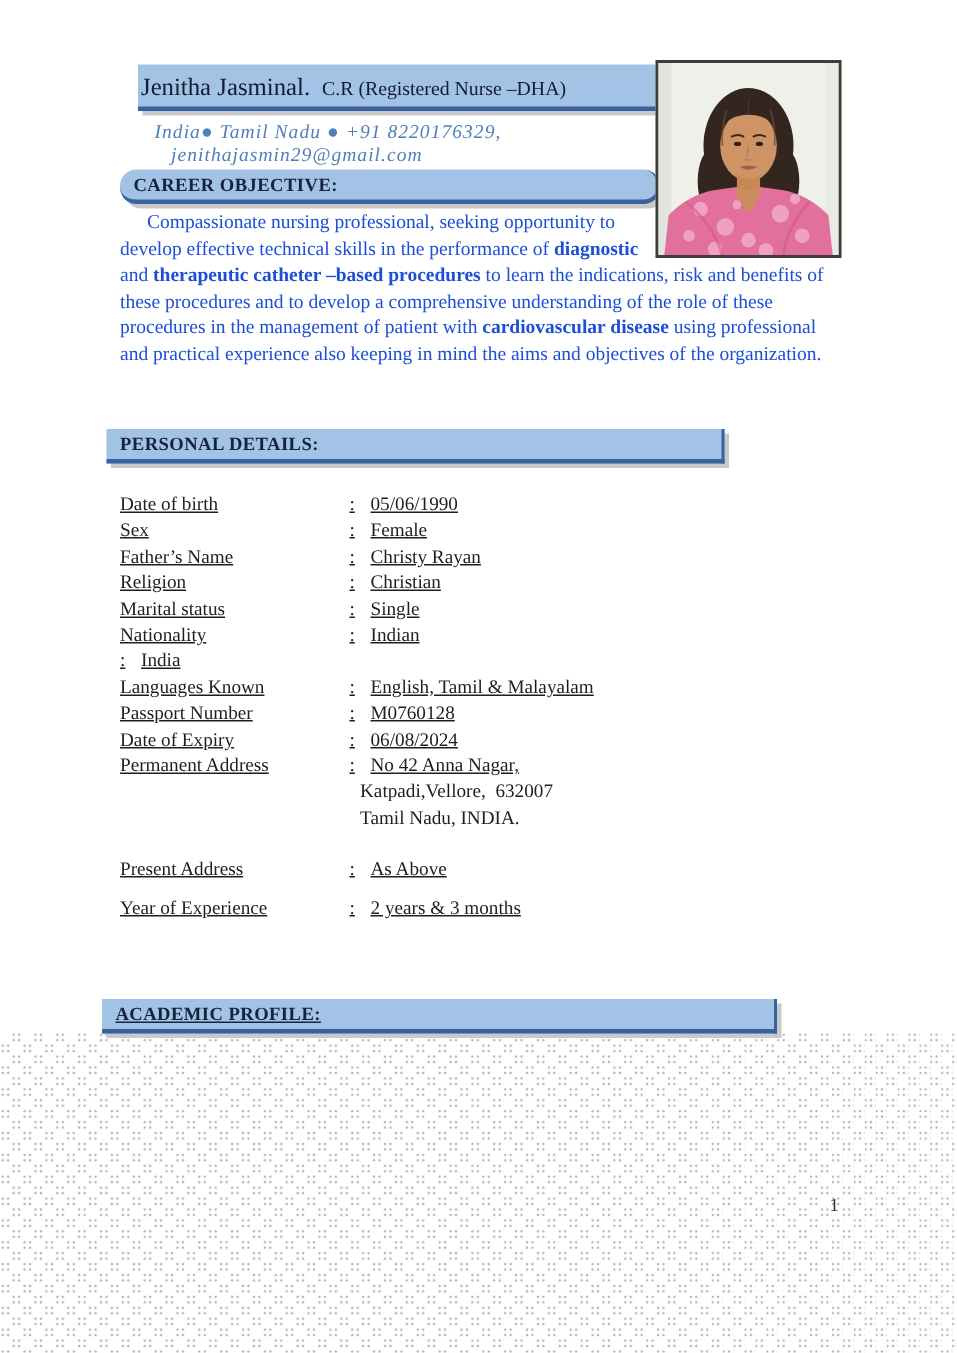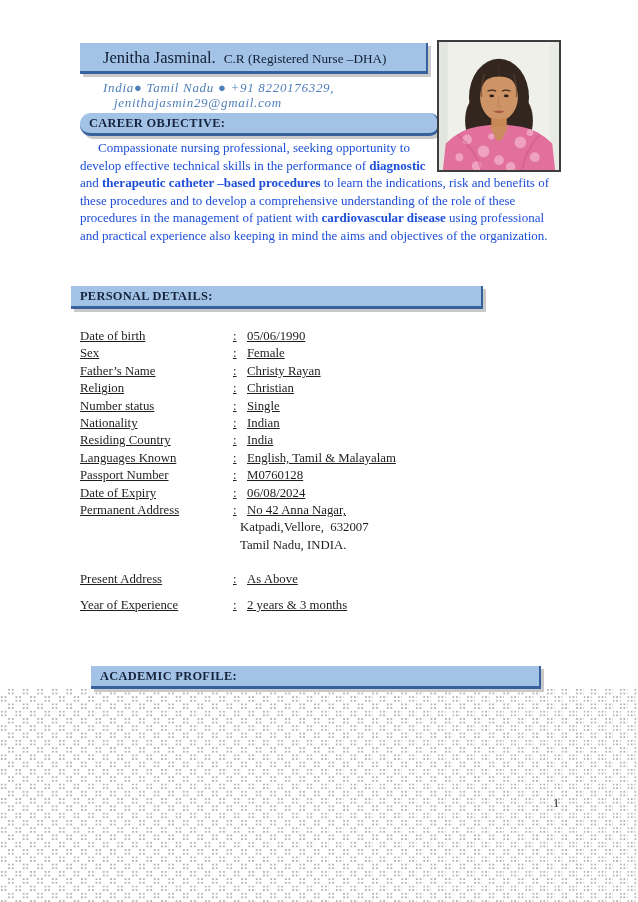--- a/index.html
+++ b/index.html
@@ -20,22 +20,22 @@
     box-shadow: 3px 3px 0 #c9c9c9;
     color: #16233d;
     box-sizing: border-box;
   }
   .bar-heading {
     font-size: 12.4px; font-weight: bold; letter-spacing: .3px;
     padding: 3px 0 2px 9px;
   }
 
   .title-box {
-    left: 80px; top: 43px; width: 348px; height: 31px;
-    padding: 5px 0 0 23px;
+    left: 92px; top: 43px; width: 348px; height: 31px;
+    padding: 5px 0 0 2px;
   }
   .title-name { font-size: 16.5px; color: #111c33; }
   .title-suffix { font-size: 13.2px; color: #111c33; margin-left: 4px; }
 
   .contact {
     position: absolute; left: 103px; top: 80px; width: 330px;
     color: #4e7fba; font-style: italic; font-size: 13px;
     line-height: 15px; letter-spacing: .7px;
   }
   .contact-line2 { padding-left: 11px; }
@@ -62,21 +62,21 @@
     font-size: 12.8px; line-height: 17.4px; color: #1e1e1e;
   }
   .row { display: flex; text-decoration: underline; }
   .row .label { width: 153px; flex: none; }
   .row .colon { width: 14px; flex: none; }
   .row .value { white-space: pre-wrap; }
   .gap-large { margin-top: 17px; }
   .gap-small { margin-top: 8px; }
   .extra-line { margin-left: 160px; white-space: pre-wrap; }
 
-  .academic-bar { left: 91px; top: 666px; width: 450px; height: 23px; }
+  .academic-bar { left: 68px; top: 666px; width: 450px; height: 23px; text-decoration: underline; }
 
   
   .pattern {
     position: absolute; left: 0; top: 688px; width: 638px; height: 214px;
     background-image: radial-gradient(circle, #a6a6a6 0.8px, rgba(0,0,0,0) 1px);
     background-size: 3.65px 3.65px;
     -webkit-mask-image: repeating-conic-gradient(#000 0% 25%, rgba(0,0,0,0) 0% 50%);
     -webkit-mask-size: 14.6px 14.6px;
     mask-image: repeating-conic-gradient(#000 0% 25%, rgba(0,0,0,0) 0% 50%);
     mask-size: 14.6px 14.6px;
@@ -178,31 +178,30 @@
       <span class="label">Father’s Name</span>
       <span class="colon">:</span>
       <span class="value">Christy Rayan</span>
     </div>
       <div class="row">
       <span class="label">Religion</span>
       <span class="colon">:</span>
       <span class="value">Christian</span>
     </div>
       <div class="row">
-      <span class="label">Number status</span>
+      <span class="label">Marital status</span>
       <span class="colon">:</span>
       <span class="value">Single</span>
     </div>
       <div class="row">
       <span class="label">Nationality</span>
       <span class="colon">:</span>
       <span class="value">Indian</span>
     </div>
       <div class="row">
-      <span class="label">Residing Country</span>
       <span class="colon">:</span>
       <span class="value">India</span>
     </div>
       <div class="row">
       <span class="label">Languages Known</span>
       <span class="colon">:</span>
       <span class="value">English, Tamil &amp; Malayalam</span>
     </div>
       <div class="row">
       <span class="label">Passport Number</span>

